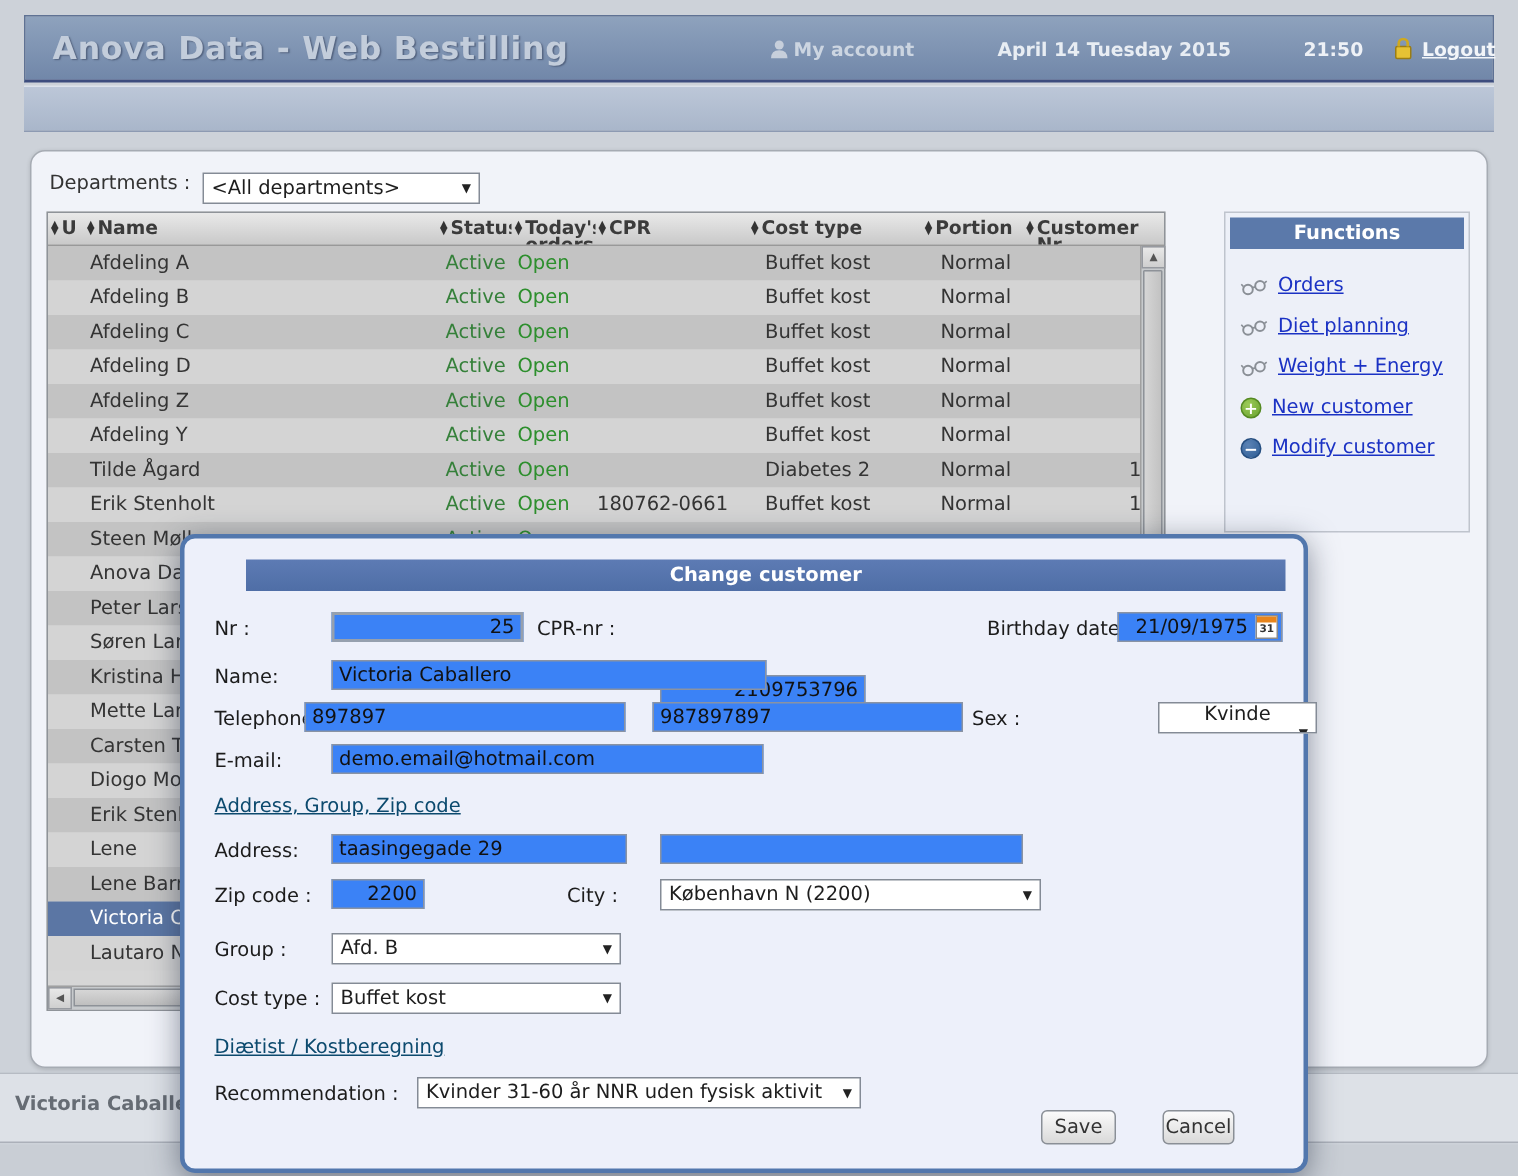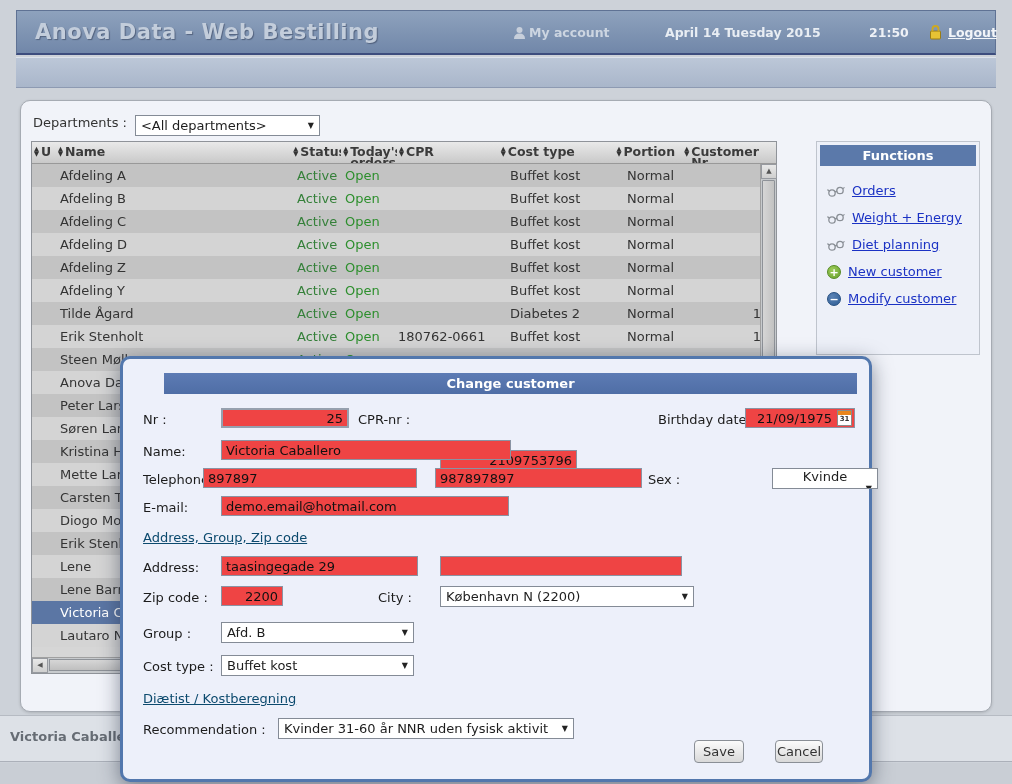--- a/index.html
+++ b/index.html
@@ -87,21 +87,21 @@
   .footer2 { position:absolute; left:0; top:763px; width:1012px; height:21px; background:#c9ced5; }
   .status-name { position:absolute; left:10px; top:13px; font-weight:bold; font-size:13px; color:#666c74; }
   
   .modal {
     position:absolute; left:120px; top:356px; width:752px; height:426px;
     background:#edf0fa; border:3px solid #5277ad; border-radius:10px;
     box-shadow:0 5px 20px rgba(30,40,60,.5); z-index:10;
   }
   .modal-title { position:absolute; left:12px; right:12px; top:14px; height:21px; background:linear-gradient(#5d7bb4,#4f6ea6); color:#fff; font-weight:bold; font-size:13px; text-align:center; line-height:21px;margin-left:29px; }
   .mlabel { position:absolute; font-size:13px; color:#1c1c1c; white-space:nowrap; }
-  .minput { position:absolute; height:20px; background:#ef4444; border:1px solid #8a93a3; font-family:inherit; font-size:13px; color:#111; padding:0 4px; }
+  .minput { position:absolute; height:20px; background:#3b82f6; border:1px solid #8a93a3; font-family:inherit; font-size:13px; color:#111; padding:0 4px; }
   .minput.right { text-align:right; }
   .minput.inset { border:2px solid #96a0ae; }
   .msection { position:absolute; font-size:13px; font-weight:normal; color:#0c4a6e; text-decoration:underline; }
   .mselect { position:absolute; height:21px; }
   .cal-icon { position:absolute; width:15px; height:16px; background:#fff; border:1px solid #8b8b8b; font-size:7px; font-weight:bold; color:#333; text-align:center; line-height:17px; }
   .cal-icon::before { content:""; position:absolute; left:0; top:0; width:100%; height:4px; background:#e8851c; }
   .mbtn { position:absolute; width:50px; height:23px; background:linear-gradient(#fbfbfb,#d9d9d9); border:1px solid #8a8f96; border-radius:4px; font-family:inherit; font-size:13px; color:#333; text-align:center; line-height:21px; cursor:pointer; }
 </style>
 </head>
 <body>
@@ -429,29 +429,29 @@
             <path d="M7.8 7.8 L10.2 7.2 M1.9 7 L0.5 5.5 M16 4.6 L17.5 3.4" stroke="#8a8f96" stroke-width="1.2" fill="none"></path>
           </svg>
         <a href="#">Orders</a>
       </div>
       <div class="fn-item">
         <svg class="glasses" viewBox="0 0 18 14">
             <circle cx="5" cy="9" r="3.2" fill="none" stroke="#8a8f96" stroke-width="1.3"></circle>
             <circle cx="13" cy="6.5" r="3.2" fill="none" stroke="#8a8f96" stroke-width="1.3"></circle>
             <path d="M7.8 7.8 L10.2 7.2 M1.9 7 L0.5 5.5 M16 4.6 L17.5 3.4" stroke="#8a8f96" stroke-width="1.2" fill="none"></path>
           </svg>
-        <a href="#">Weight + Energy</a>
+        <a href="#">Diet planning</a>
       </div>
       <div class="fn-item">
         <svg class="glasses" viewBox="0 0 18 14">
             <circle cx="5" cy="9" r="3.2" fill="none" stroke="#8a8f96" stroke-width="1.3"></circle>
             <circle cx="13" cy="6.5" r="3.2" fill="none" stroke="#8a8f96" stroke-width="1.3"></circle>
             <path d="M7.8 7.8 L10.2 7.2 M1.9 7 L0.5 5.5 M16 4.6 L17.5 3.4" stroke="#8a8f96" stroke-width="1.2" fill="none"></path>
           </svg>
-        <a href="#">Diet planning</a>
+        <a href="#">Weight + Energy</a>
       </div>
       <div class="fn-item">
         <span class="circle-ic plus">+</span>
         <a href="#">New customer</a>
       </div>
       <div class="fn-item">
         <span class="circle-ic minus">−</span>
         <a href="#">Modify customer</a>
       </div>
     </div>

